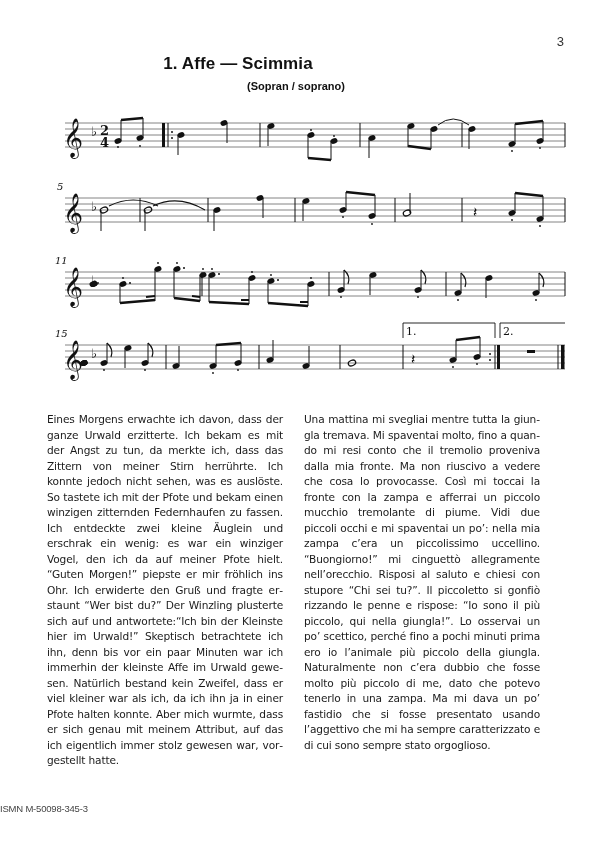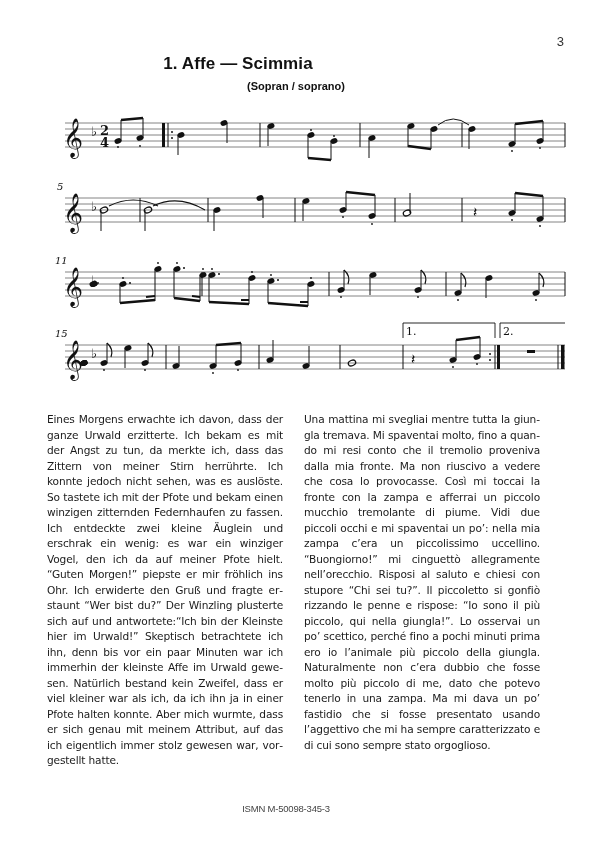--- a/index.html
+++ b/index.html
@@ -5,21 +5,21 @@
   html, body { margin: 0; padding: 0; background: #ffffff; }
   body { width: 600px; height: 849px; position: relative; overflow: hidden; font-family: "DejaVu Sans", sans-serif; color: #111; }
   .page-number { position: absolute; top: 34px; right: 36px; font-family: "Liberation Sans", sans-serif; font-size: 13px; color: #333; }
   .title { position: absolute; top: 54px; left: 0; width: 476px; text-align: center; font-family: "Liberation Sans", sans-serif; font-weight: bold; font-size: 17px; letter-spacing: 0.1px; }
   .subtitle { position: absolute; top: 80px; left: 0; width: 592px; text-align: center; font-family: "Liberation Sans", sans-serif; font-weight: bold; font-size: 11px; }
   .score { position: absolute; top: 100px; left: 0; width: 600px; height: 290px; }
   .score svg { display: block; }
   .col { position: absolute; top: 412px; font-family: "DejaVu Sans", sans-serif; font-size: 10.6px; line-height: 15.5px; text-align: justify; hyphens: manual; color: #1a1a1a; letter-spacing: -0.15px; }
   .col-de { left: 47px; width: 236px; }
   .col-it { left: 304px; width: 236px; }
-  .footer { position: absolute; top: 803px; left: 0; width: 572px; text-align: center; font-family: "Liberation Sans", sans-serif; font-size: 9.5px; color: #444; letter-spacing: -0.2px; }
+  .footer { position: absolute; top: 803px; left: 0; width: 572px; font-family: "Liberation Sans", sans-serif; font-size: 9.5px; color: #444; letter-spacing: -0.2px; }
 </style>
 </head>
 <body>
 
 <div class="page-number">3</div>
 <div class="title">1. Affe — Scimmia</div>
 <div class="subtitle">(Sopran / soprano)</div>
 
 <div class="score">
 <svg width="600" height="290" viewBox="0 100 600 290" xmlns="http://www.w3.org/2000/svg">

